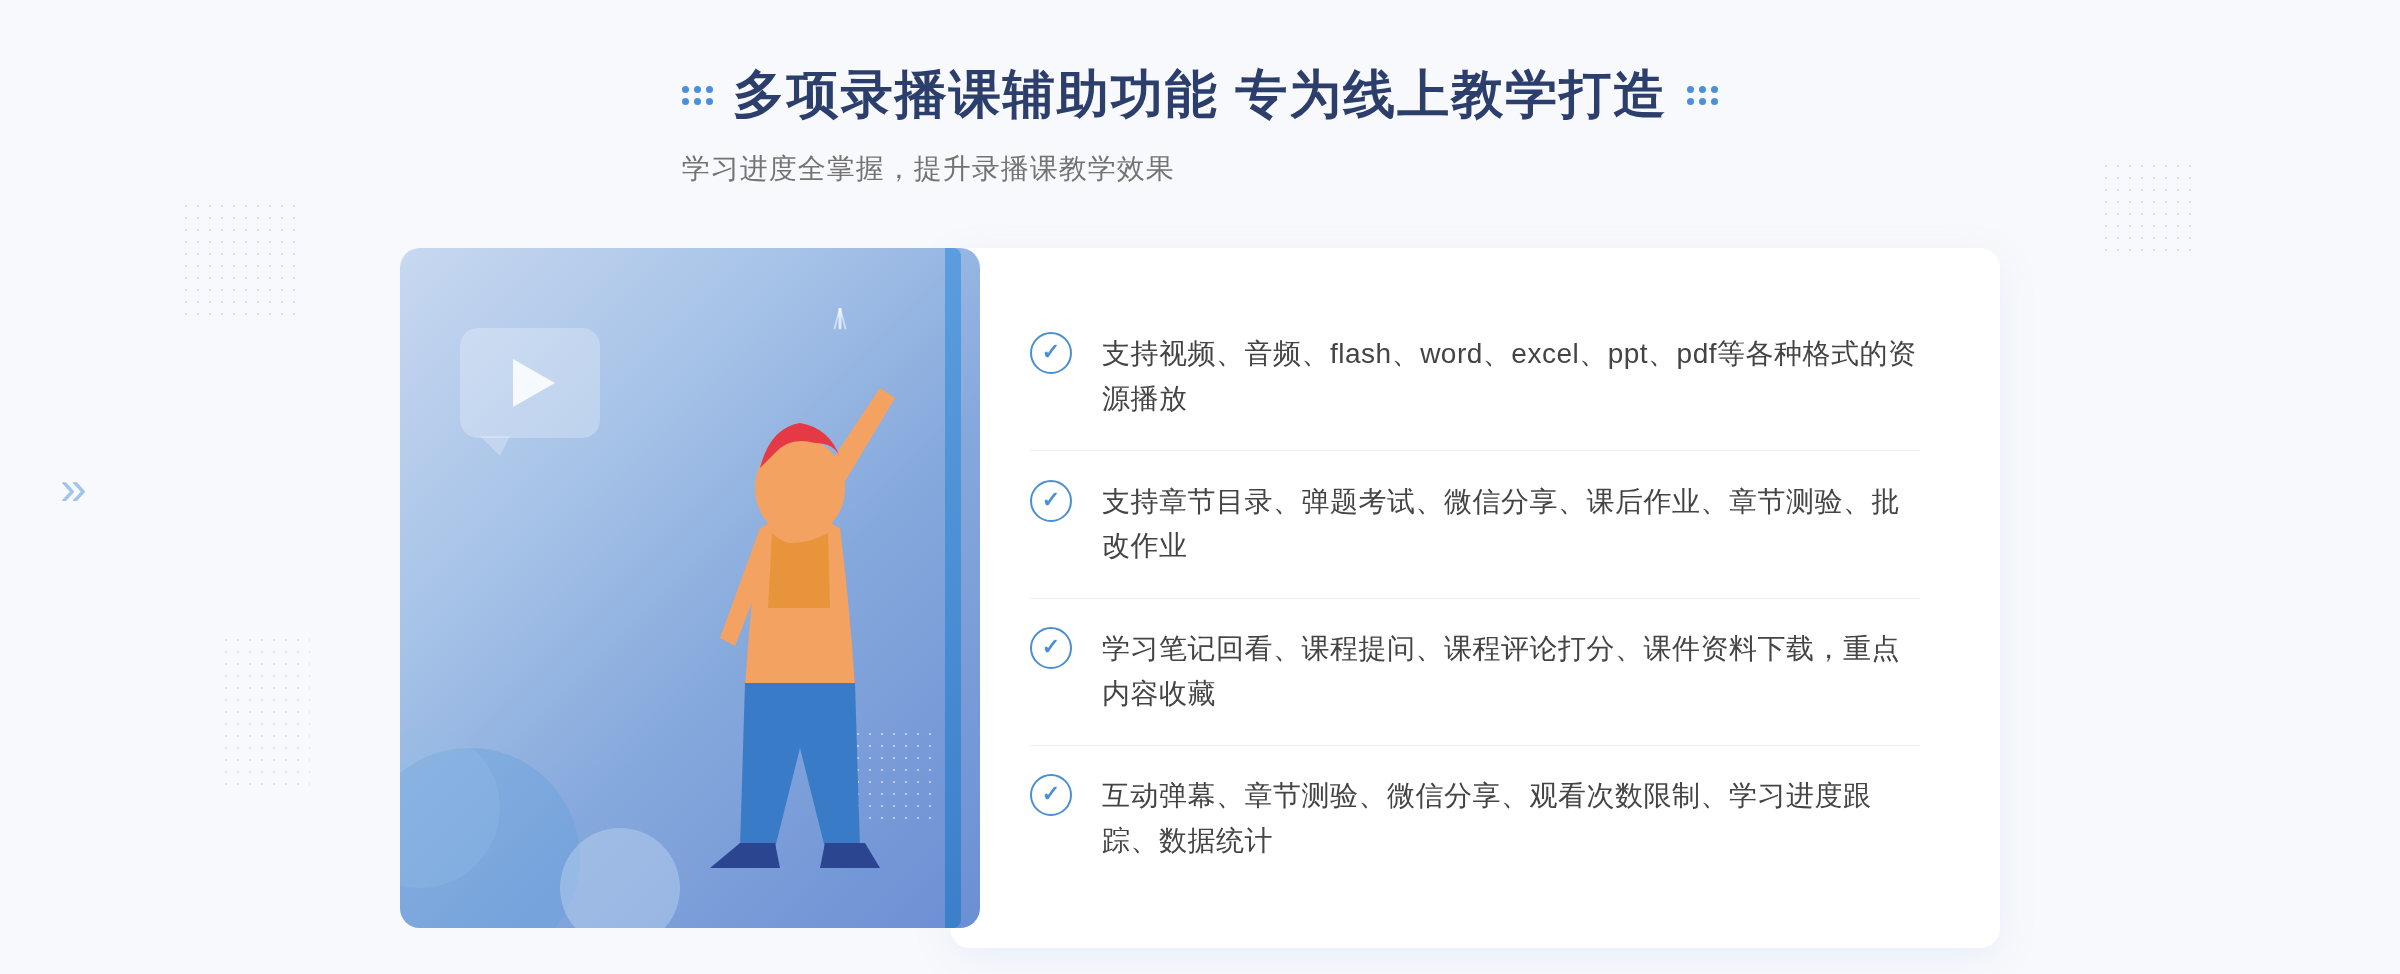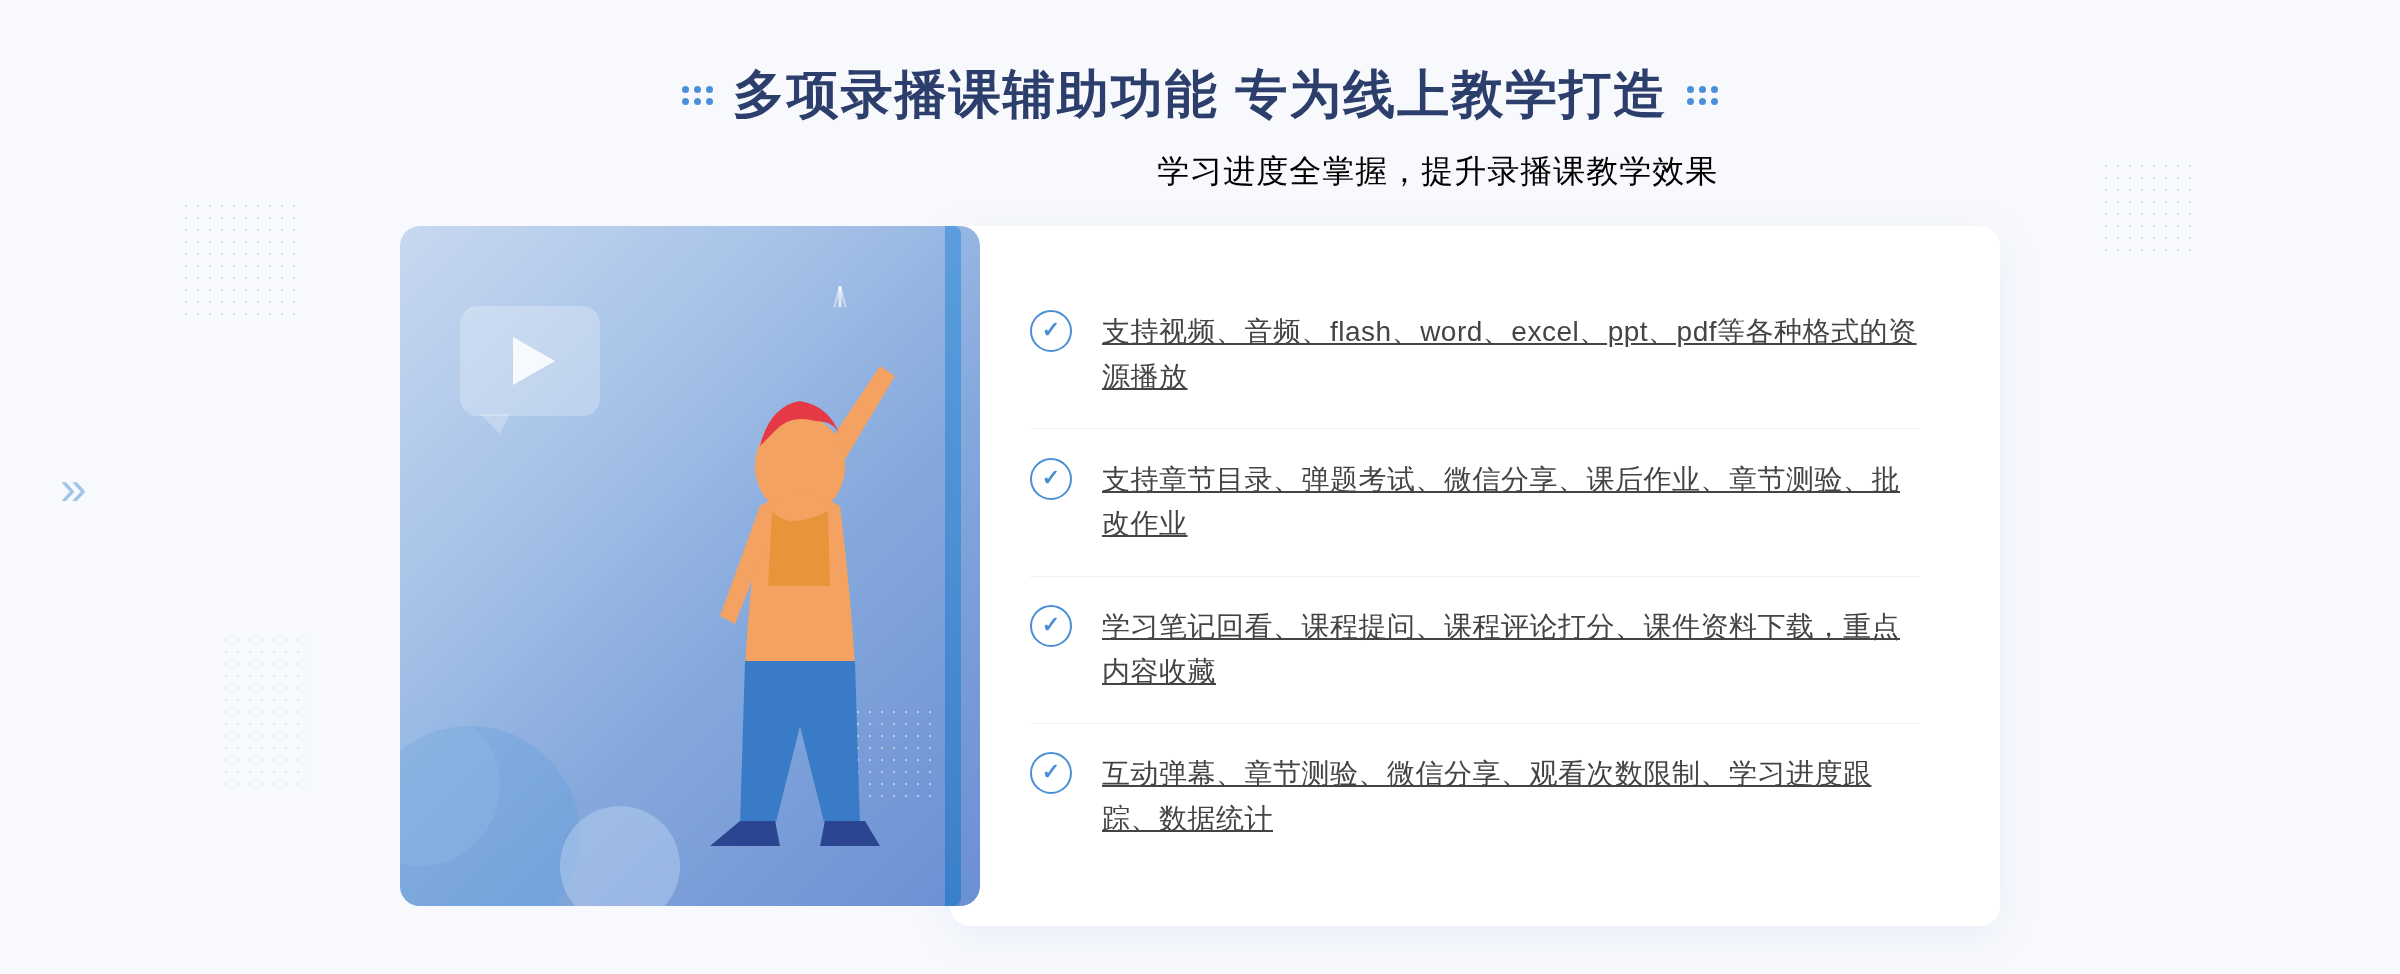--- a/index.html
+++ b/index.html
@@ -67,22 +67,22 @@
       left: 60px;
       top: 50%;
       transform: translateY(-50%);
       color: #4a90d9;
       font-size: 48px;
       opacity: 0.5;
     }
 
     
     .header-section {
-      text-align: right;
-      margin-bottom: 32px;
+      text-align: left;
+      margin-bottom: 60px;
       position: relative;
     }
 
     .header-title-wrapper {
       display: flex;
       align-items: center;
       justify-content: center;
       gap: 20px;
       margin-bottom: 20px;
     }
@@ -101,22 +101,22 @@
     }
 
     .page-title {
       font-size: 52px;
       font-weight: 600;
       color: #2c3e6b;
       letter-spacing: 2px;
     }
 
     .page-subtitle {
-      font-size: 32px;
-      color: #000000;
+      font-size: 28px;
+      color: #737373;
       letter-spacing: 1px;
     }
 
     
     .main-content {
       display: flex;
       align-items: stretch;
       width: 1600px;
       min-height: 700px;
       position: relative;
@@ -286,21 +286,20 @@
       font-weight: bold;
       line-height: 1;
       margin-top: -2px;
     }
 
     .feature-text {
       font-size: 28px;
       color: #444;
       line-height: 1.6;
       letter-spacing: 0.5px;
-      text-decoration: underline;
     }
 
     .divider {
       height: 1px;
       background: #f0f0f0;
       margin: 0;
     }
   </style>
 </head>
 <body>

